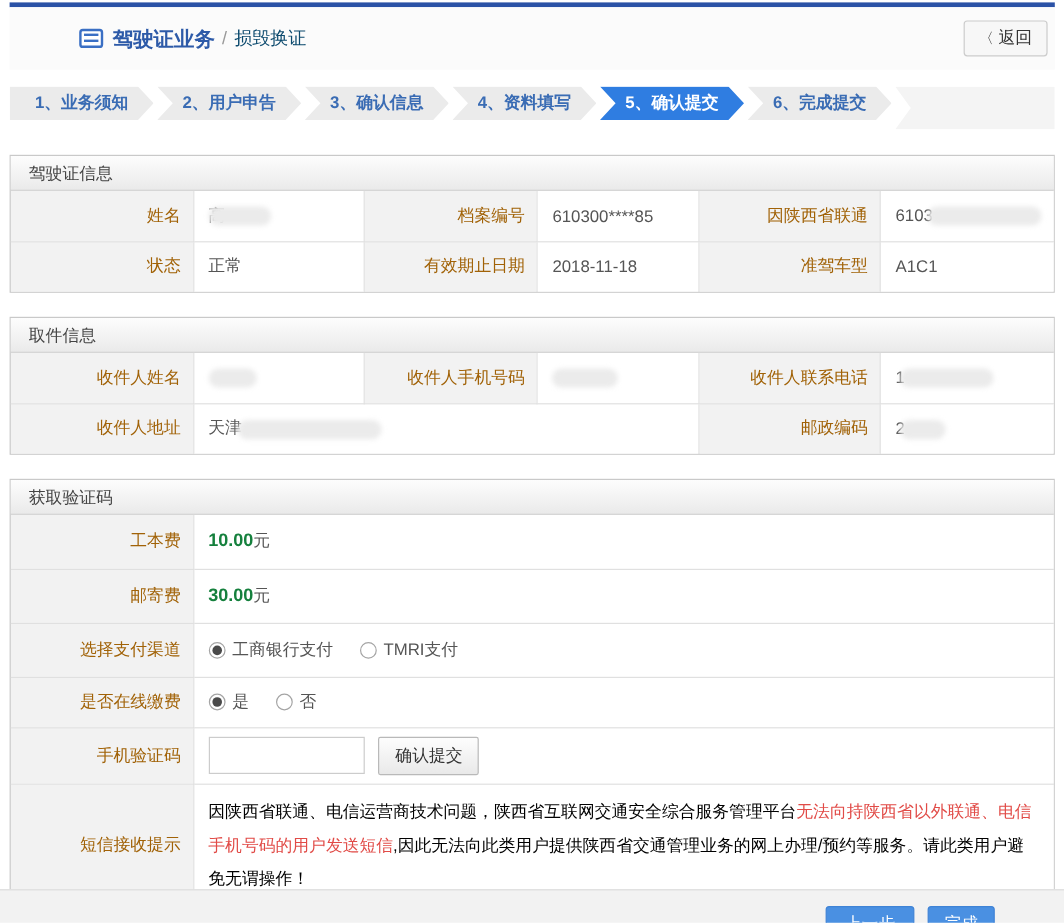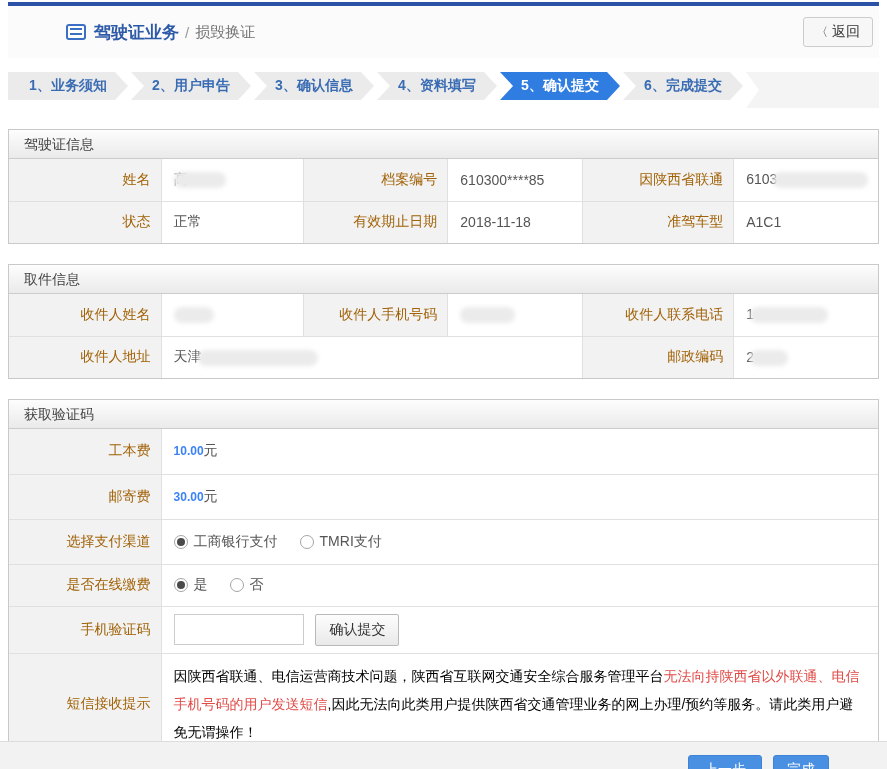--- a/index.html
+++ b/index.html
@@ -15,21 +15,21 @@
   .header { margin:0 8px; height:52px; display:flex; align-items:center;
             justify-content:space-between; background:#fbfbfb; padding:0 6px 0 14px; }
   .header-left { display:flex; align-items:center;padding-left:44px; }
   .app-icon { width:20px; height:16px; border:2px solid #3a6fc4; border-radius:3px;
               margin-right:8px; position:relative; background:#fff; }
   .app-icon::before, .app-icon::after { content:""; position:absolute; left:2px; right:2px;
               height:2px; background:#3a6fc4; }
   .app-icon::before { top:2px; } .app-icon::after { top:7px; }
   .page-title { font-size:17px; font-weight:bold; color:#2d5aa8; }
   .crumb-sep { font-size:15px; color:#999; margin:0 6px; }
-  .page-subtitle { font-size:15px; color:#737373; }
+  .page-subtitle { font-size:15px; color:#0c4a6e; }
   .back-btn { min-width:60px; height:30px; background:#f7f7f7; border:1px solid #ccc;
               border-radius:3px; font-size:14px; color:#333; display:flex; align-items:center;
               justify-content:center; cursor:pointer; padding:0 12px; }
   .back-arrow { font-size:12px; margin-right:4px; color:#333; }
 
   
   .steps { margin:14px 8px 0 8px; height:36px; display:flex; }
   .step { width:120px; height:28px; background:#ebebeb; color:#3a6cb4; font-size:14px;
           font-weight:bold; display:flex; align-items:center; justify-content:center;
           margin-right:3px; flex:none;
@@ -50,21 +50,21 @@
   td.val { background:#fff; text-align:left; padding-left:12px; color:#555; }
   tr:first-child td { border-top:none; } tr:last-child td { border-bottom:none; }
   td:first-child { border-left:none; } td:last-child { border-right:none; }
 
   .mask { display:inline-block; height:16px; background:#ebebeb; border-radius:8px;
           filter:blur(2px); vertical-align:middle; }
   .mask-char { color:#8a8a8a; margin-right:-10px; position:relative; }
   .mask.over { margin-left:-4px; }
 
   
-  .fee-amount { color:#3b82f6; font-weight:bold; font-size:12px; }
+  .fee-amount { color:#15803d; font-weight:bold; font-size:15px; }
   .fee-unit { color:#555; font-size:14px; }
   td.tall { height:45px; }
   td.code-row { height:47px; }
 
   .radio-group { display:flex; align-items:center; }
   .radio-opt { display:flex; align-items:center; margin-right:22px; cursor:pointer; }
   .radio { width:14px; height:14px; border-radius:50%; border:1px solid #a5a5a5; background:#fff;
            display:inline-flex; align-items:center; justify-content:center; margin-right:6px; flex:none; }
   .radio.selected::after { content:""; width:8px; height:8px; border-radius:50%; background:#4a4a4a; }
   .radio-label { font-size:14px; color:#555; }

